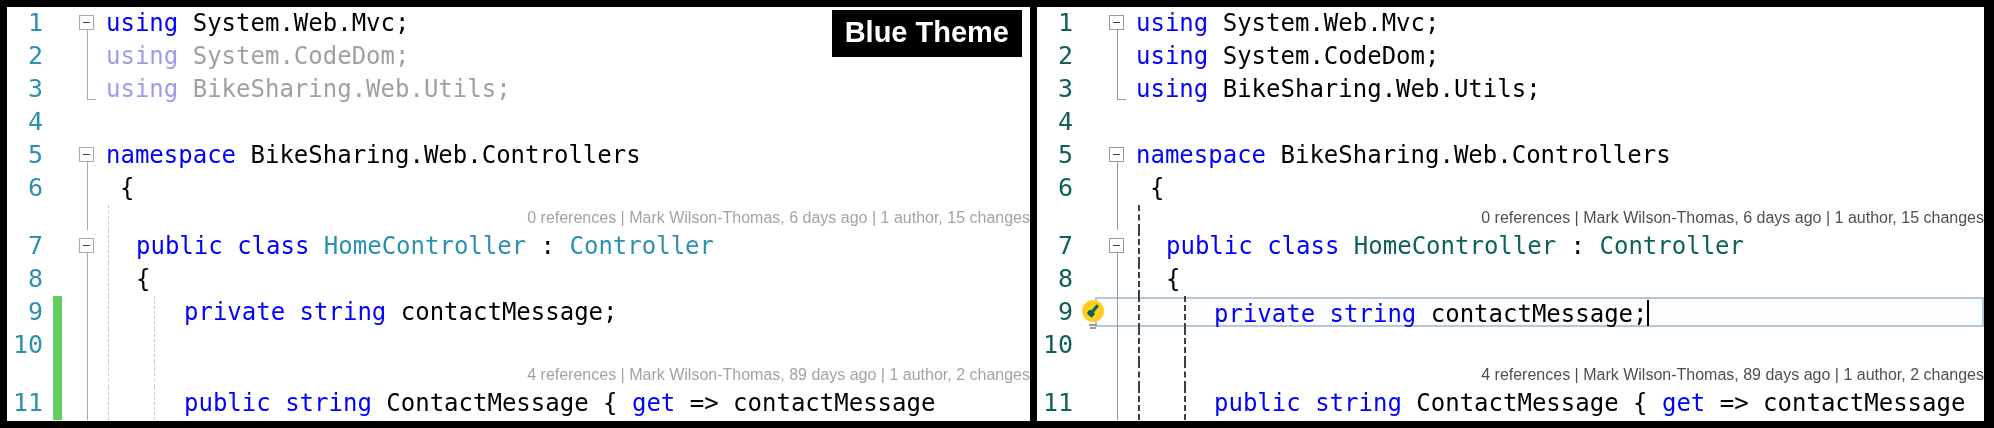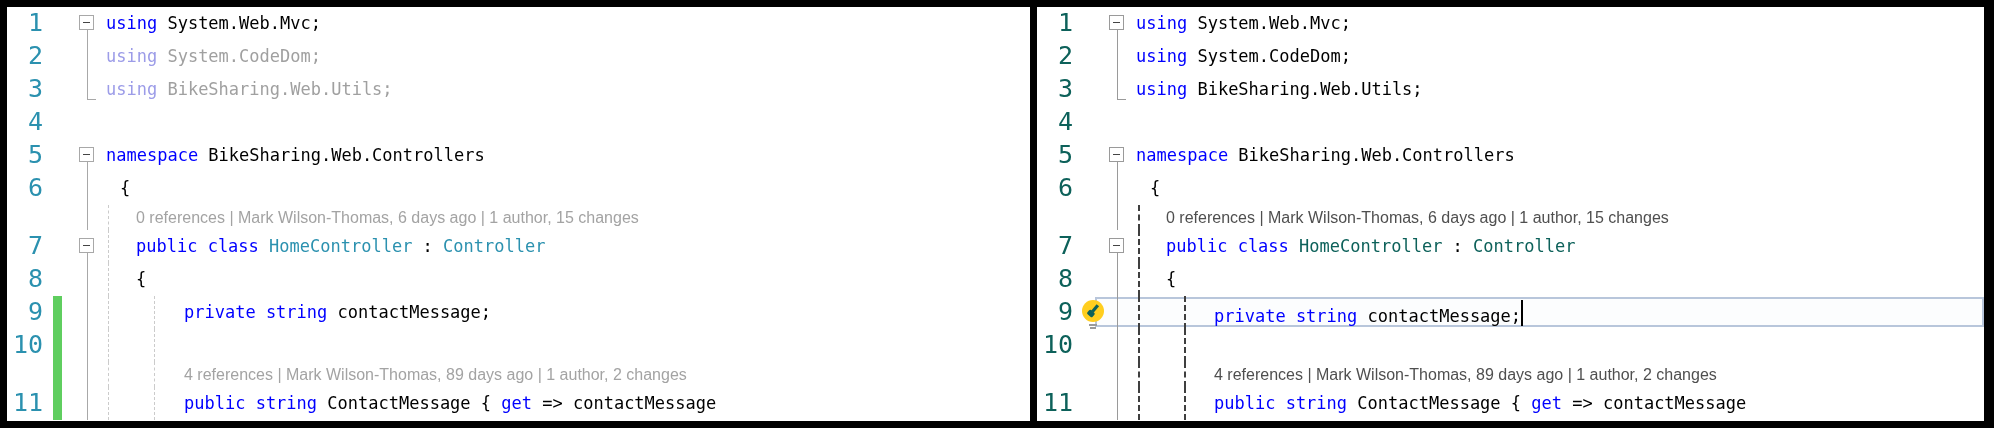--- a/index.html
+++ b/index.html
@@ -10,22 +10,22 @@
   #panel-1{left:1037px;width:947px;}
   .badge{position:absolute;top:3px;right:8px;background:#000;color:#fff;
          font:bold 29px/1.2 "Liberation Sans",sans-serif;padding:5px 13px 7px;z-index:9;white-space:nowrap;}
   .rows{position:absolute;left:0;top:0;right:0;}
   .row{display:flex;height:33px;position:relative;}
   .row.lens-row{height:25px;}
   .cell{position:relative;flex:none;height:100%;}
   .num{width:36px;text-align:right;padding-right:7px;font-size:25px;line-height:32px;box-sizing:content-box;}
   .glyph{width:26px;}
   .fold{width:24px;}
-  .code{flex:1 1 auto;overflow:hidden;white-space:pre;font-size:17px;line-height:32px;z-index:1;}
-  .lens-row .code{font:16px/26px "Liberation Sans",sans-serif;}
+  .code{flex:1 1 auto;overflow:hidden;white-space:pre;font-size:24px;line-height:32px;z-index:1;}
+  .lens-row .code{font:16px/26px "Liberation Sans",sans-serif;text-align:right;}
   .chg-bar{position:absolute;left:3px;top:0;bottom:0;width:9px;}
   .fold-seg{position:absolute;left:11px;width:0;}
   .fold-tick{position:absolute;left:11px;width:9px;height:1px;}
   .fold-box{position:absolute;left:3px;top:8px;width:15px;height:15px;border:1px solid #8a8a8a;
             background:#fff;z-index:3;box-sizing:border-box;}
   .fold-box .minus{position:absolute;left:3px;right:3px;top:6px;height:1px;background:#444;}
   .guide{position:absolute;top:0;bottom:0;width:0;}
   .cur-box{position:absolute;left:58px;right:0;top:1px;bottom:2px;border:2px solid;z-index:0;box-sizing:border-box;}
   .tok{position:relative;z-index:2;}
   .caret{display:inline-block;width:2px;height:26px;background:#000;transform:translateY(4px);}
@@ -151,20 +151,21 @@
           <div class="cell num" style="color: rgb(43, 145, 175);">11</div>
           <div class="cell glyph">
             <div class="chg-bar" style="background: rgb(95, 206, 95);"></div>
           </div>
           <div class="cell fold">
             <div class="fold-seg" style="top: 0px; bottom: 0px; border-left: 1px solid rgb(168, 168, 168);"></div>
           </div>
           <div class="cell code" style="padding-left: 84px;"><div class="guide" style="left: 8px; border-left: 1px dashed rgb(203, 203, 203);"></div><div class="guide" style="left: 54px; border-left: 1px dashed rgb(203, 203, 203);"></div><span class="tok" style="color: rgb(0, 0, 255);">public string</span><span class="tok" style="color: rgb(0, 0, 0);"> ContactMessage { </span><span class="tok" style="color: rgb(0, 0, 255);">get</span><span class="tok" style="color: rgb(0, 0, 0);"> =&gt; contactMessage</span></div>
         </div>
       </div>
+    <div class="badge">Blue Theme</div>
   </div>
   <div class="panel" id="panel-1" style="background: rgb(255, 255, 255);">
     <div class="rows">
         <div class="row code-row">
           <div class="cell num" style="color: rgb(13, 97, 90);">1</div>
           <div class="cell glyph"></div>
           <div class="cell fold">
             <div class="fold-seg" style="top: 23px; bottom: 0px; border-left: 1px solid rgb(154, 154, 154);"></div>
             <div class="fold-box" style="border-color: rgb(154, 154, 154);">
               <div class="minus"></div>

